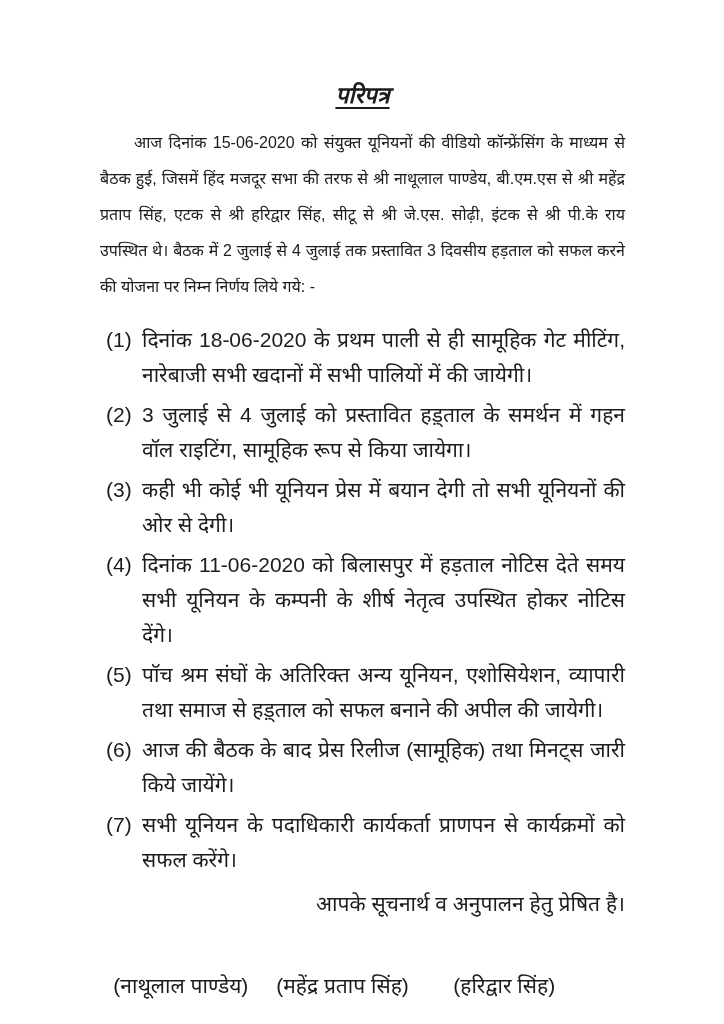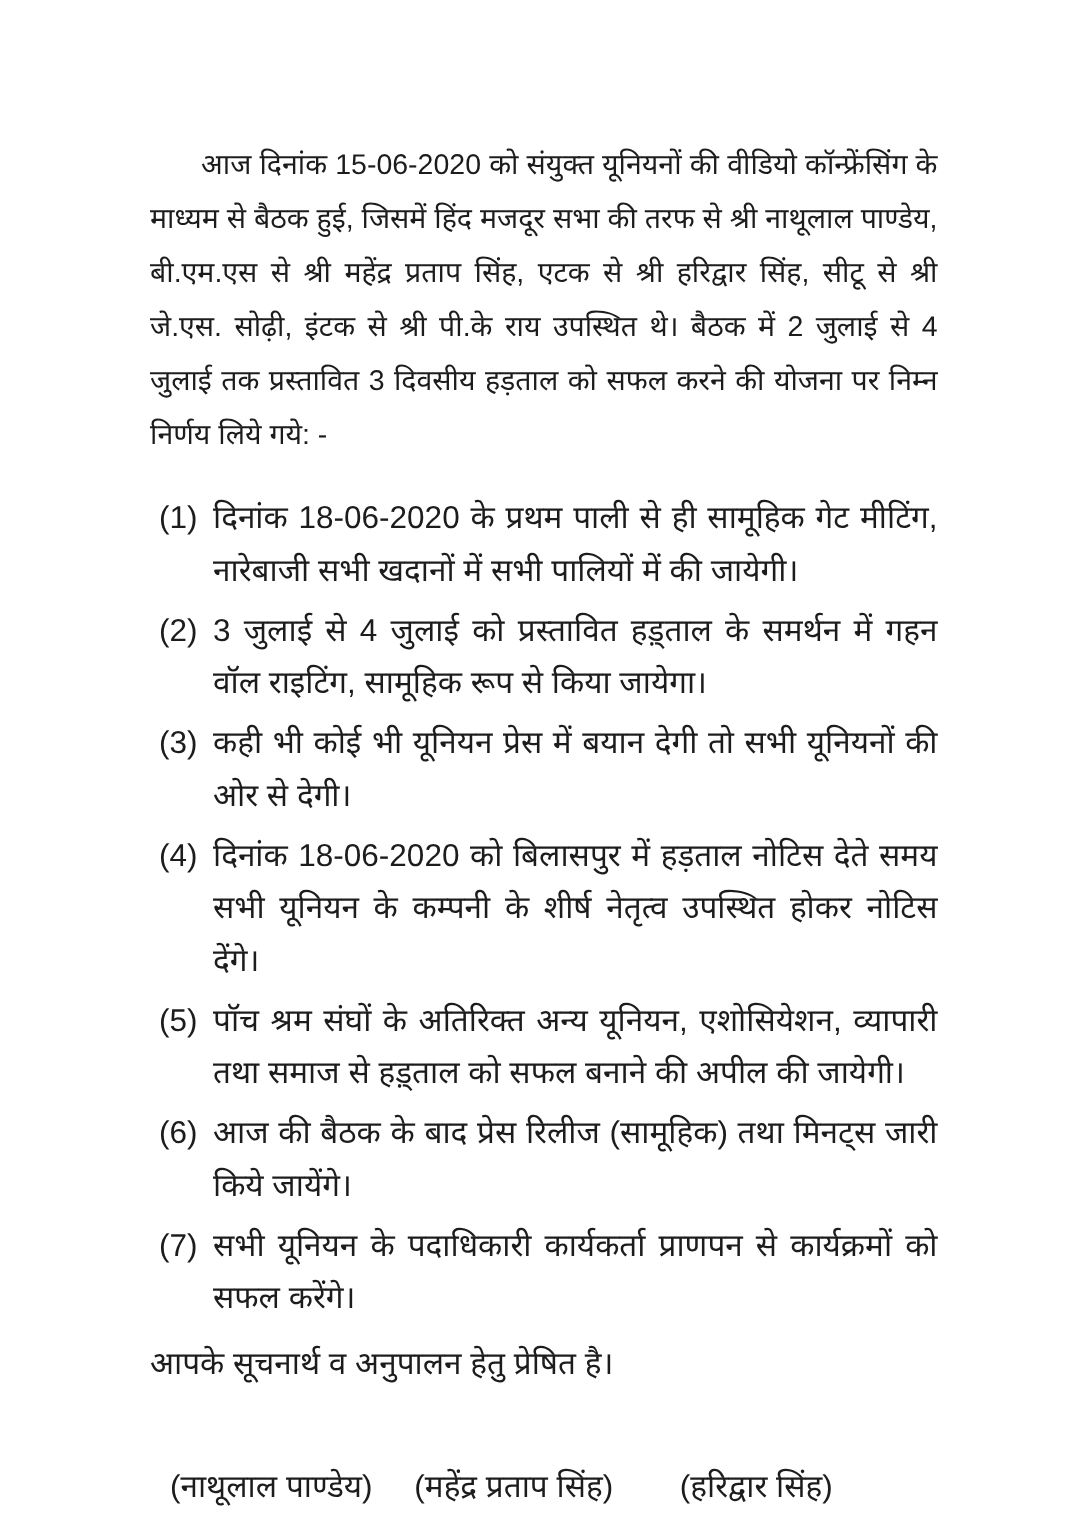--- a/index.html
+++ b/index.html
@@ -20,21 +20,21 @@
   .title {
     text-align: center;
     font-size: 23px;
     font-weight: bold;
     font-style: italic;
     text-decoration: underline;
     text-underline-offset: 4px;
   }
   .intro {
     margin-top: 15px;
-    font-size: 19px;
+    font-size: 16px;
     line-height: 36px;
     text-align: justify;
     text-indent: 34px;
   }
   .decision-list { margin-top: 17px; }
   .decision-item {
     display: flex;
     font-size: 21px;
     line-height: 35px;
     margin-bottom: 5px;
@@ -46,55 +46,57 @@
     box-sizing: border-box;
   }
   .decision-text {
     flex: 1;
     text-align: justify;
   }
   .closing {
     margin-top: 9px;
     font-size: 21px;
     line-height: 35px;
+    text-align: right;
   }
   .sig-row {
     display: flex;
     font-size: 21px;
     line-height: 35px;
   }
   .sig-row-1 { margin-top: 47px; padding-right: 40px; }
   .sig-col { flex: 1; text-align: center; }
   .sig-name, .sig-org { white-space: nowrap; }
 </style>
 </head>
 <body>
 
 <div class="page">
   <div class="content">
 
+    <div class="title">परिपत्र</div>
 
     <p class="intro">आज दिनांक 15-06-2020 को संयुक्त यूनियनों की वीडियो कॉन्फ्रेंसिंग के माध्यम से बैठक हुई, जिसमें हिंद मजदूर सभा की तरफ से श्री नाथूलाल पाण्डेय, बी.एम.एस से श्री महेंद्र प्रताप सिंह, एटक से श्री हरिद्वार सिंह, सीटू से श्री जे.एस. सोढ़ी,  इंटक से श्री पी.के राय उपस्थित थे। बैठक में 2 जुलाई से 4 जुलाई तक प्रस्तावित 3 दिवसीय हड़ताल को सफल करने की योजना पर निम्न निर्णय लिये गये: -</p>
 
     <div class="decision-list">
       <div class="decision-item">
         <span class="decision-num">(1)</span>
         <span class="decision-text">दिनांक 18-06-2020 के प्रथम पाली से ही सामूहिक गेट मीटिंग, नारेबाजी सभी खदानों में सभी पालियों में की जायेगी।</span>
       </div>
       <div class="decision-item">
         <span class="decision-num">(2)</span>
         <span class="decision-text">3 जुलाई से 4 जुलाई को प्रस्तावित हड़्ताल के समर्थन में गहन वॉल राइटिंग, सामूहिक रूप से किया जायेगा।</span>
       </div>
       <div class="decision-item">
         <span class="decision-num">(3)</span>
         <span class="decision-text">कही भी कोई भी यूनियन प्रेस में बयान देगी तो सभी यूनियनों की ओर से देगी।</span>
       </div>
       <div class="decision-item">
         <span class="decision-num">(4)</span>
-        <span class="decision-text">दिनांक 18-06-2020 को बिलासपुर में हड़ताल नोटिस देते समय सभी यूनियन के कम्पनी के शीर्ष नेतृत्व उपस्थित होकर नोटिस देंगे।</span>
+        <span class="decision-text">दिनांक 11-06-2020 को बिलासपुर में हड़ताल नोटिस देते समय सभी यूनियन के कम्पनी के शीर्ष नेतृत्व उपस्थित होकर नोटिस देंगे।</span>
       </div>
       <div class="decision-item">
         <span class="decision-num">(5)</span>
         <span class="decision-text">पॉच श्रम संघों के अतिरिक्त अन्य यूनियन, एशोसियेशन, व्यापारी तथा समाज से हड़्ताल को सफल बनाने की अपील की जायेगी।</span>
       </div>
       <div class="decision-item">
         <span class="decision-num">(6)</span>
         <span class="decision-text">आज की बैठक के बाद प्रेस रिलीज (सामूहिक) तथा मिनट्स जारी किये जायेंगे।</span>
       </div>
       <div class="decision-item">

